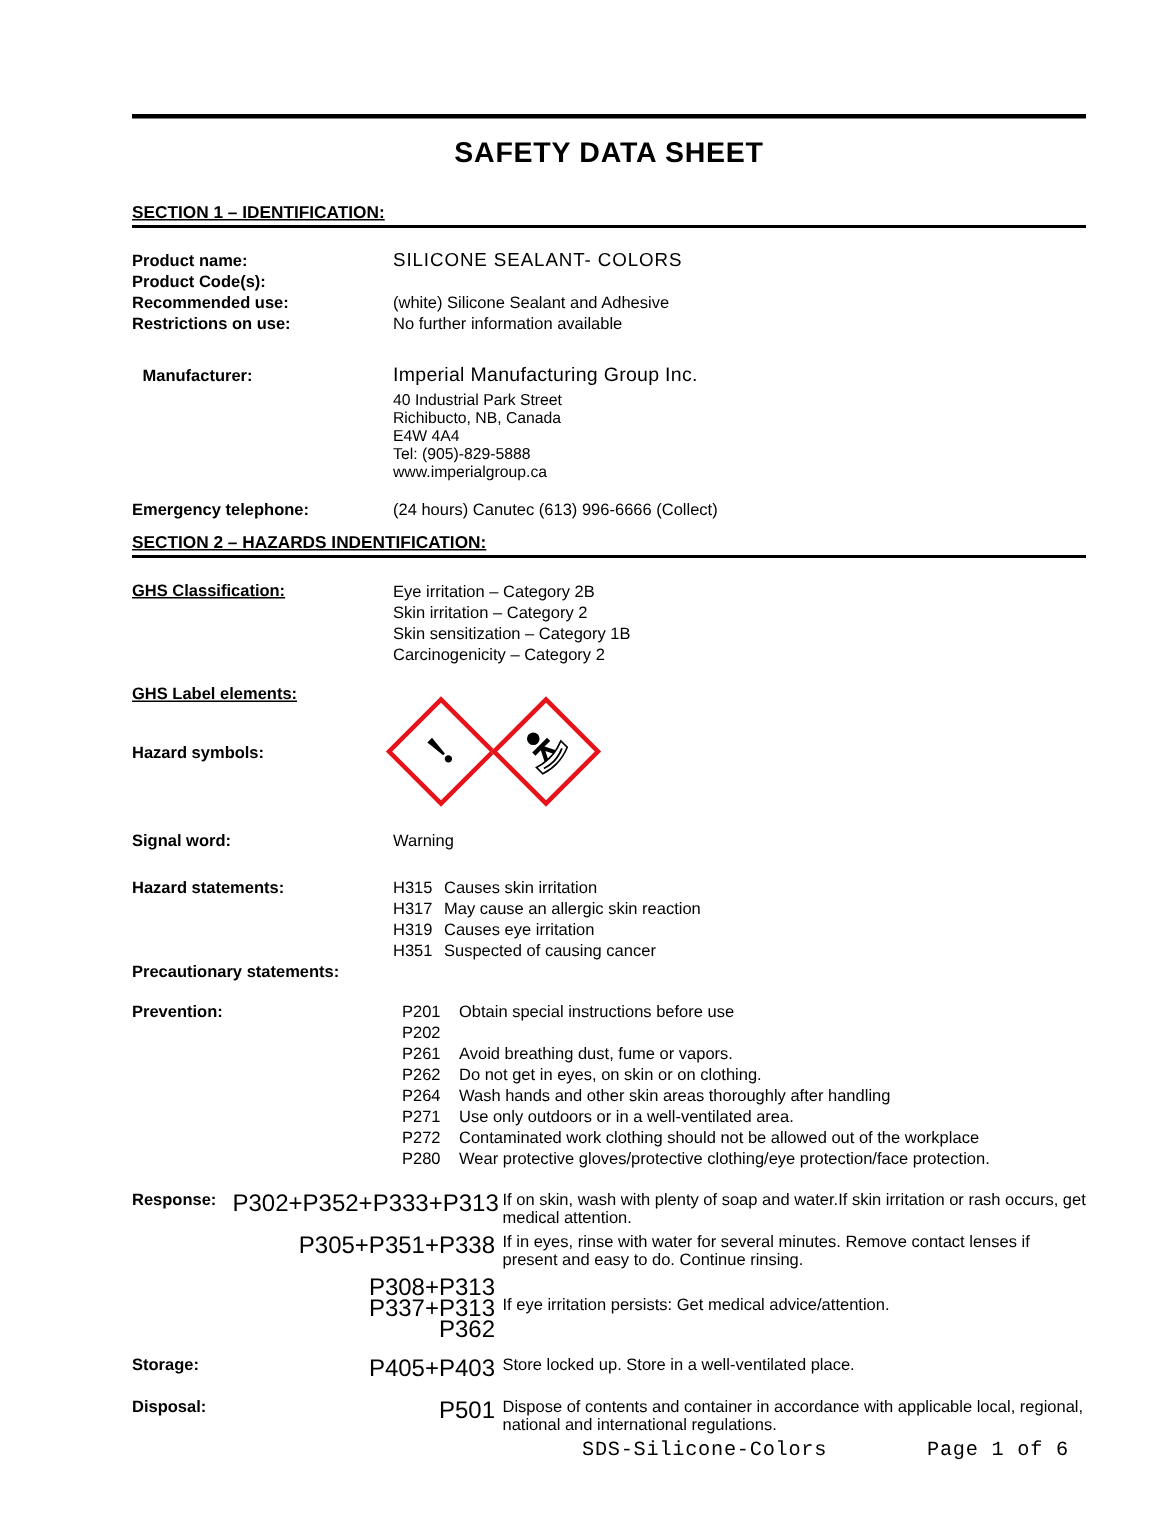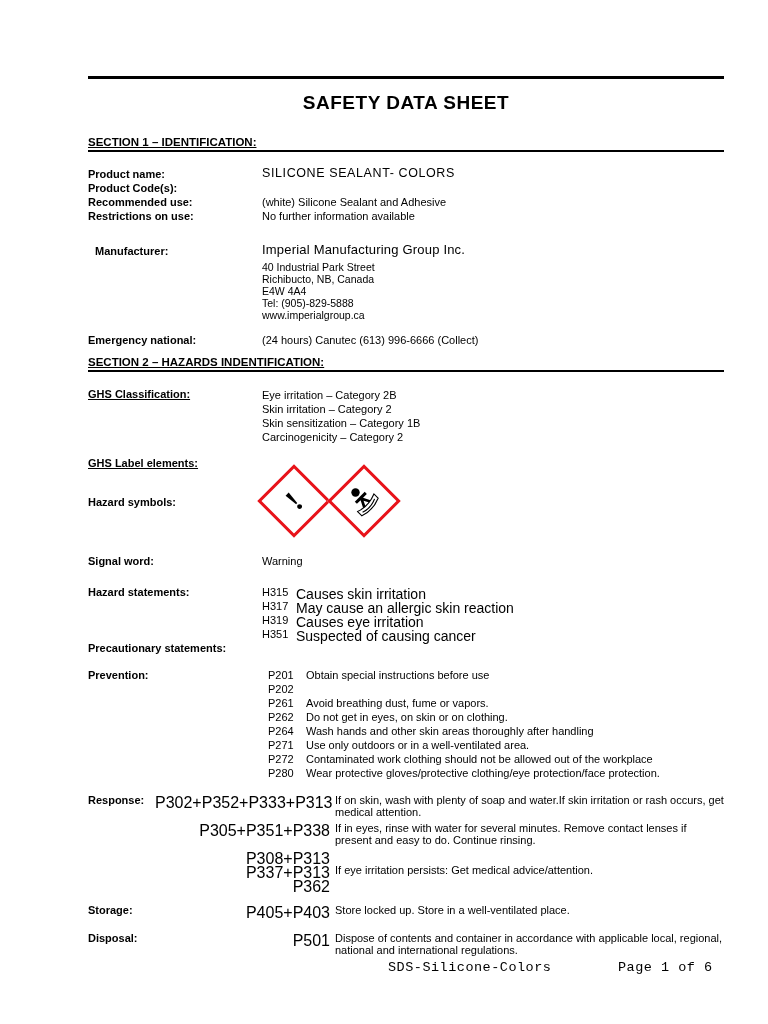--- a/index.html
+++ b/index.html
@@ -132,21 +132,21 @@
 
   .hz-code {
     position: absolute;
     left: 262px;
     font-size: 11px;
     white-space: nowrap;
   }
   .hz-text {
     position: absolute;
     left: 296px;
-    font-size: 14px;
+    font-size: 11px;
     white-space: nowrap;
   }
   .p-code {
     position: absolute;
     left: 268px;
     font-size: 11px;
     white-space: nowrap;
   }
   .p-text {
     position: absolute;
@@ -207,21 +207,21 @@
   <div class="val" style="top:210px">No further information available</div>
 
   <div class="mfr-lbl" style="top:245px">Manufacturer:</div>
   <div class="val mfr-name" style="top:242px">Imperial Manufacturing Group Inc.</div>
   <div class="small-line" style="top:261px">40 Industrial Park Street</div>
   <div class="small-line" style="top:273px">Richibucto, NB, Canada</div>
   <div class="small-line" style="top:285px">E4W 4A4</div>
   <div class="small-line" style="top:297px">Tel:  (905)-829-5888</div>
   <div class="small-line" style="top:309px">www.imperialgroup.ca</div>
 
-  <div class="lbl" style="top:334px">Emergency national:</div>
+  <div class="lbl" style="top:334px">Emergency telephone:</div>
   <div class="val" style="top:334px">(24 hours) Canutec (613) 996-6666 (Collect)</div>
 
   <div class="section-head" id="section2-head">SECTION 2 – HAZARDS INDENTIFICATION:</div>
 
   <div class="lbl lbl-u" style="top:388px">GHS Classification:</div>
   <div class="ghs-line" style="top:389px">Eye irritation – Category 2B</div>
   <div class="ghs-line" style="top:403px">Skin irritation – Category 2</div>
   <div class="ghs-line" style="top:417px">Skin sensitization – Category 1B</div>
   <div class="ghs-line" style="top:431px">Carcinogenicity – Category 2</div>
 

